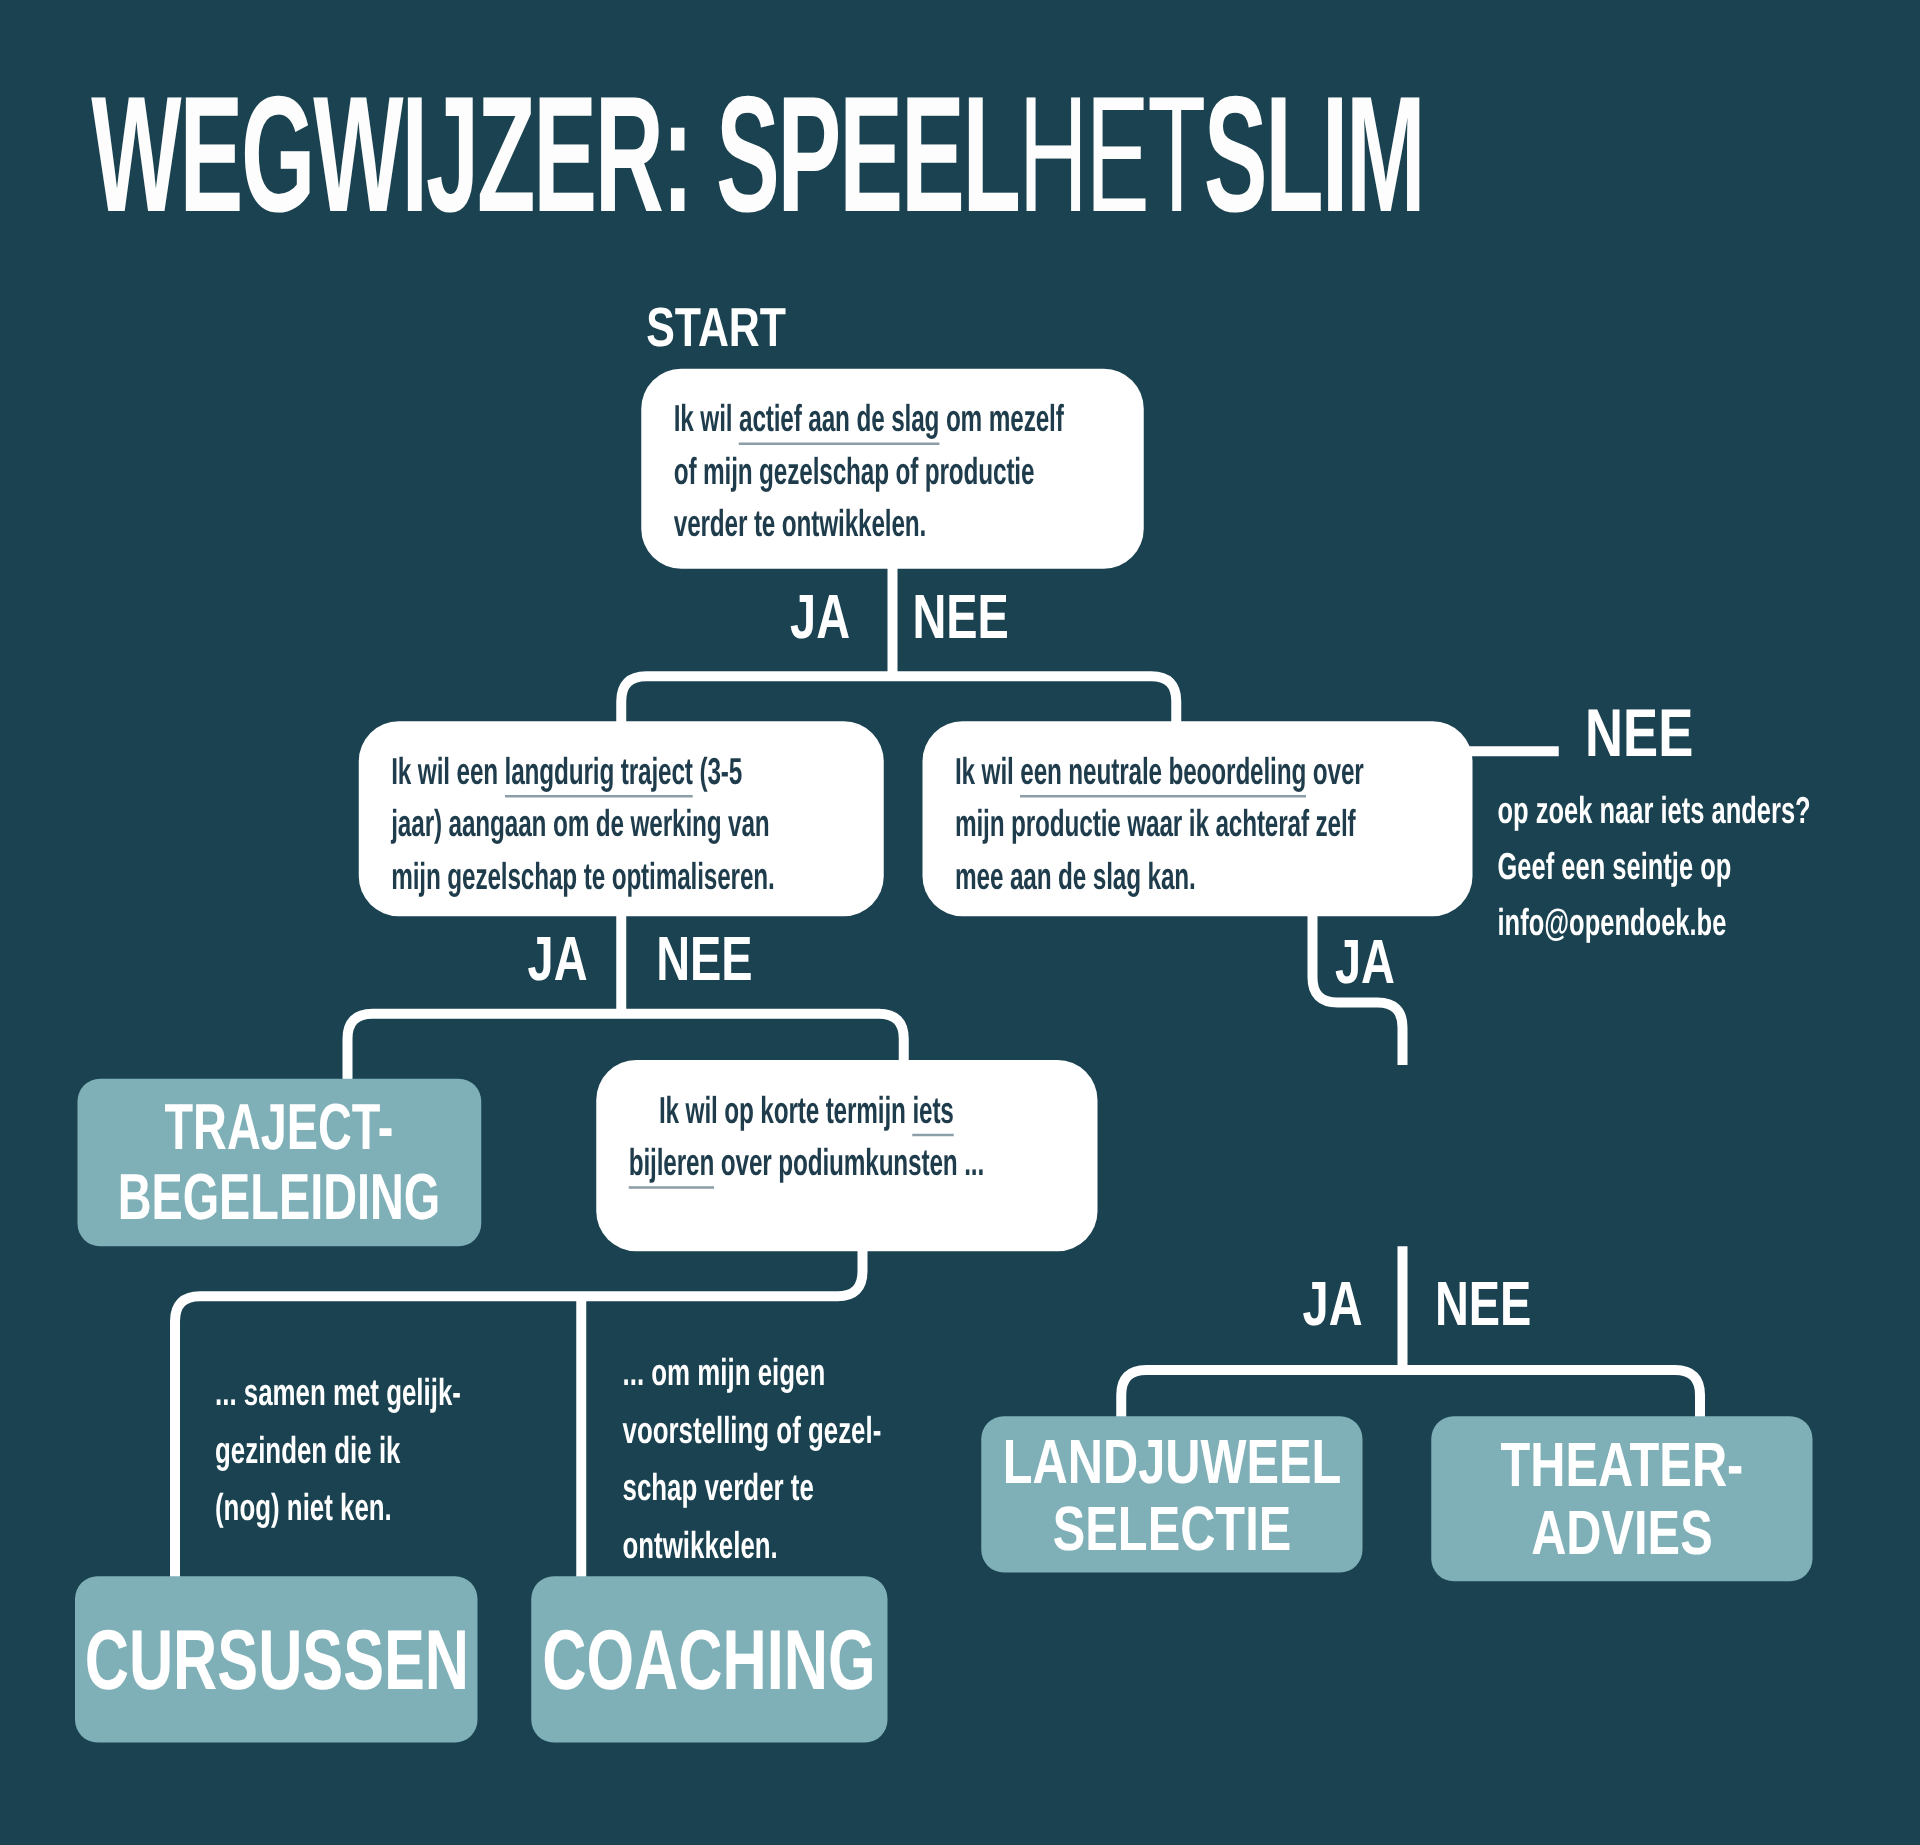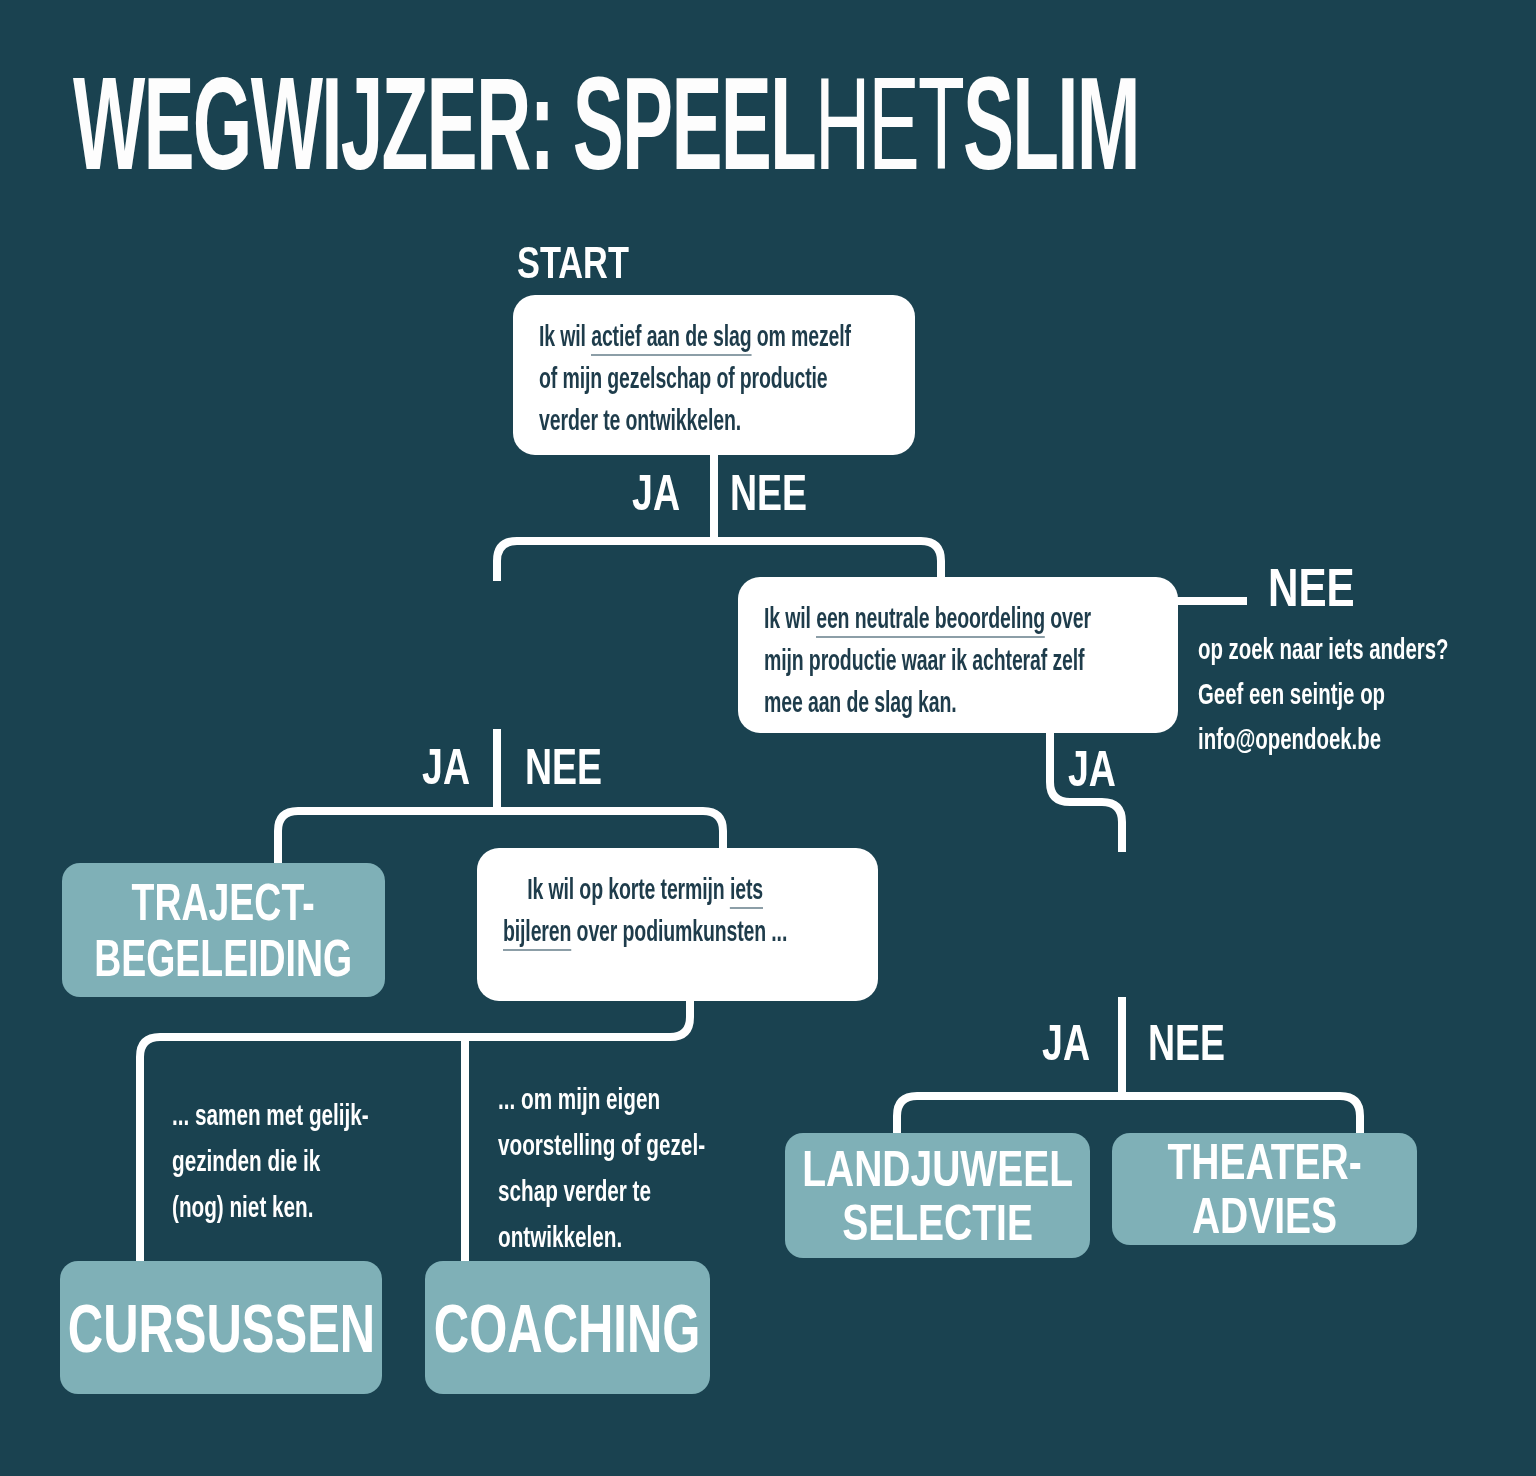--- a/index.html
+++ b/index.html
@@ -19,21 +19,21 @@
   #title .thin{font-weight:400;}
   
   .biglabel{font-weight:700;white-space:nowrap;color:#FFF;transform-origin:left top;}
   .start-label{left:517px;top:238px;font-size:44px;transform:scaleX(.78);}
   .janee{font-size:50px;font-weight:700;color:#FFF;white-space:nowrap;}
   .ja-r{text-align:right;transform:scaleX(.75);transform-origin:right top;}
   .nee-l{transform:scaleX(.75);transform-origin:left top;}
   .nee-big{left:1268px;top:556px;font-size:54px;transform:scaleX(.78);}
   
   .qbox{
-    background:#FFFFFF;border-radius:22px;color:#1E3C4B;
+    background:#FFFFFF;border-radius:32px;color:#1E3C4B;
   }
   .qtext{
     position:absolute;left:26px;top:20px;font-size:30px;font-weight:700;
     line-height:42px;letter-spacing:-.2px;
     transform:scaleX(.65);transform-origin:left top;color:#1E3C4B;
   }
   .line{white-space:nowrap;}
   .u{border-bottom:2px solid #8C9EA7;padding-bottom:2px;}
   
   .rbox{
@@ -92,20 +92,27 @@
   <div class="abs biglabel start-label">START</div>
 
   <div class="abs qbox" style="left:513px;top:295px;width:402px;height:160px;">
     <div class="qtext">
         <div class="line"><span>Ik wil </span><span class="u">actief aan de slag</span><span> om mezelf</span></div>
         <div class="line"><span>of mijn gezelschap of productie</span></div>
         <div class="line"><span>verder te ontwikkelen.</span></div>
       </div>
   </div>
 
+  <div class="abs qbox" style="left:287px;top:577px;width:420px;height:156px;">
+    <div class="qtext">
+        <div class="line"><span>Ik wil een </span><span class="u">langdurig traject</span><span> (3-5</span></div>
+        <div class="line"><span>jaar) aangaan om de werking van</span></div>
+        <div class="line"><span>mijn gezelschap te optimaliseren.</span></div>
+      </div>
+  </div>
 
   <div class="abs qbox" style="left:738px;top:577px;width:420px;height:156px;padding-left:20px;">
     <div class="qtext">
         <div class="line"><span>Ik wil </span><span class="u">een neutrale beoordeling</span><span> over</span></div>
         <div class="line"><span>mijn productie waar ik achteraf zelf</span></div>
         <div class="line"><span>mee aan de slag kan.</span></div>
       </div>
   </div>
 
   <div class="abs qbox" style="left:477px;top:848px;width:401px;height:153px;text-align:center;">
@@ -123,21 +130,21 @@
       </div>
   </div>
 
   <div class="abs rbox" style="left:785px;top:1133px;width:305px;height:125px;">
     <div class="rtext" style="font-size:50px;line-height:54px;transform:scaleX(.78);">
         <div class="line"><span>LANDJUWEEL</span></div>
         <div class="line"><span>SELECTIE</span></div>
       </div>
   </div>
 
-  <div class="abs rbox" style="left:1112px;top:1133px;width:305px;height:112px;">
+  <div class="abs rbox" style="left:1145px;top:1133px;width:305px;height:132px;">
     <div class="rtext" style="font-size:50px;line-height:54px;transform:scaleX(.78);">
         <div class="line"><span>THEATER-</span></div>
         <div class="line"><span>ADVIES</span></div>
       </div>
   </div>
 
   <div class="abs rbox" style="left:60px;top:1261px;width:322px;height:133px;">
     <div class="rtext" style="font-size:68px;line-height:70px;transform:scaleX(.72);">
         <div class="line"><span>CURSUSSEN</span></div>
       </div>

